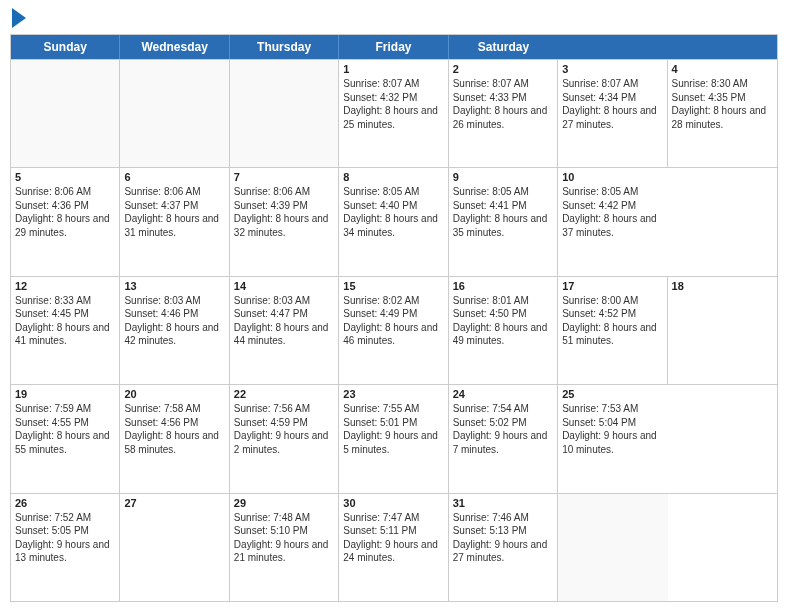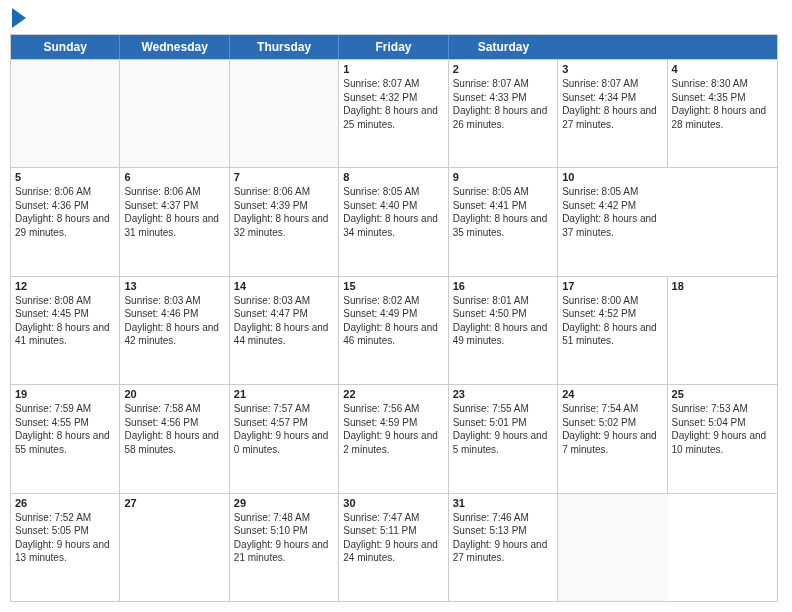--- a/index.html
+++ b/index.html
@@ -218,21 +218,21 @@
             <div class="day-num">10</div>
             <div class="cell-info">Sunrise: 8:05 AM
 Sunset: 4:42 PM
 Daylight: 8 hours
 and 37 minutes.</div>
           </div>
         </div>
         <div class="cal-row">
           <div class="cal-cell">
             <div class="day-num">12</div>
-            <div class="cell-info">Sunrise: 8:08 AM
+            <div class="cell-info">Sunrise: 8:33 AM
 Sunset: 4:45 PM
 Daylight: 8 hours
 and 41 minutes.</div>
           </div>
           <div class="cal-cell">
             <div class="day-num">13</div>
             <div class="cell-info">Sunrise: 8:03 AM
 Sunset: 4:46 PM
 Daylight: 8 hours
 and 42 minutes.</div>
@@ -276,27 +276,20 @@
 Sunset: 4:55 PM
 Daylight: 8 hours
 and 55 minutes.</div>
           </div>
           <div class="cal-cell">
             <div class="day-num">20</div>
             <div class="cell-info">Sunrise: 7:58 AM
 Sunset: 4:56 PM
 Daylight: 8 hours
 and 58 minutes.</div>
-          </div>
-          <div class="cal-cell">
-            <div class="day-num">21</div>
-            <div class="cell-info">Sunrise: 7:57 AM
-Sunset: 4:57 PM
-Daylight: 9 hours
-and 0 minutes.</div>
           </div>
           <div class="cal-cell">
             <div class="day-num">22</div>
             <div class="cell-info">Sunrise: 7:56 AM
 Sunset: 4:59 PM
 Daylight: 9 hours
 and 2 minutes.</div>
           </div>
           <div class="cal-cell">
             <div class="day-num">23</div>

